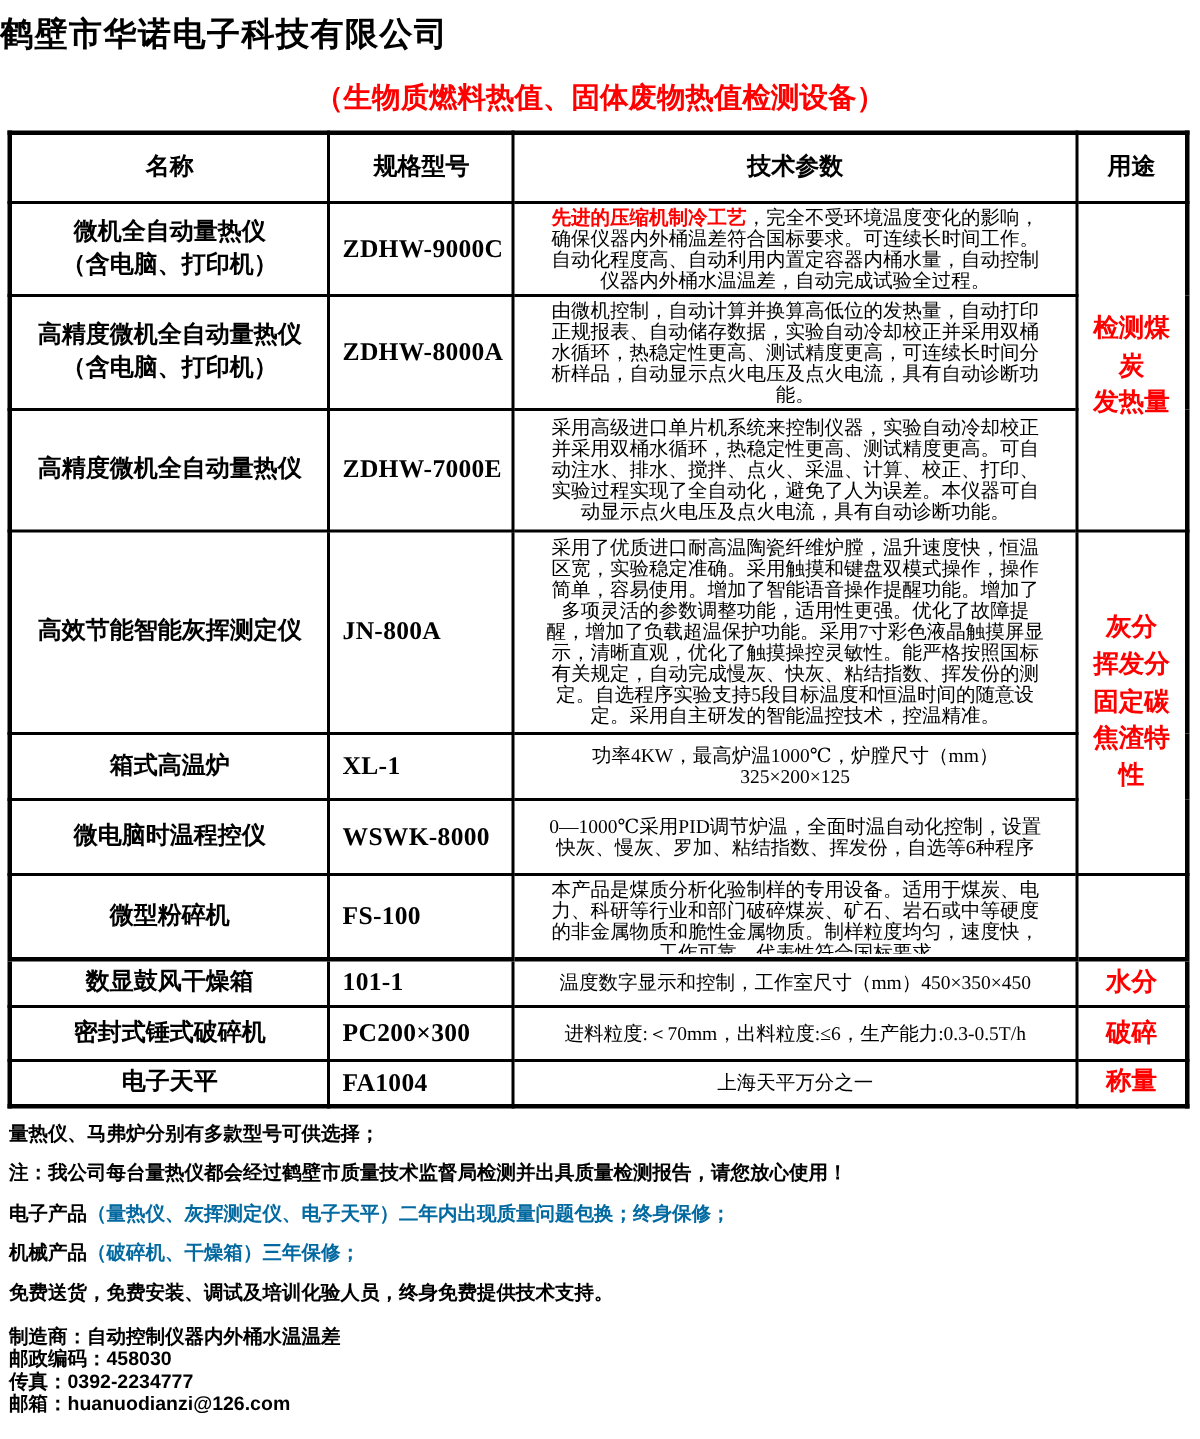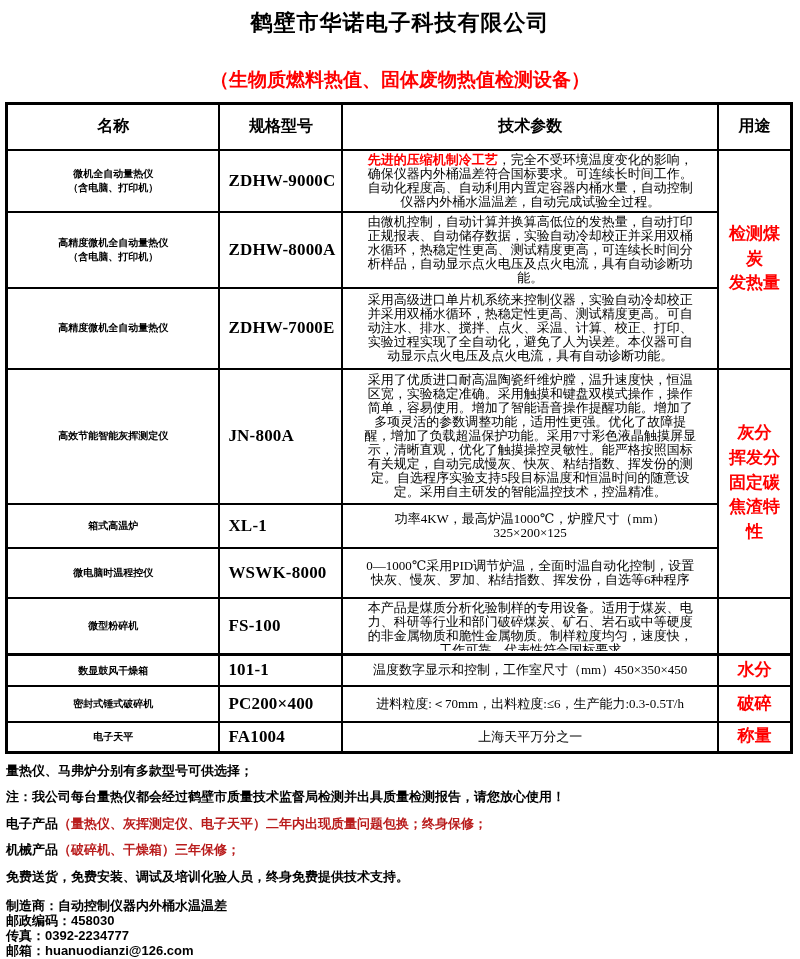--- a/index.html
+++ b/index.html
@@ -2,37 +2,37 @@
 <html><head>
 <meta charset="utf-8">
 <style>
   html,body{margin:0;padding:0;background:#fff;}
   body{
     width:800px;height:959px;
     font-family:"Liberation Serif","DejaVu Serif",serif;
     color:#000;overflow:hidden;
   }
   .title{
-    margin:8px 0 0 0;text-align:center;
+    margin:8px 0 0 0;text-align:left;
     font-size:22px;font-weight:bold;letter-spacing:1px;
   }
   .subtitle{
-    margin:29px 0 0 0;text-align:center;
+    margin:14px 0 0 0;text-align:center;
     font-size:19px;font-weight:bold;color:#ff0000;
   }
   table.spec{
     border-collapse:collapse;table-layout:fixed;
     margin:9px 0 0 5px;width:788px;border-radius:15px;
   }
   table.spec,table.spec th,table.spec td{border:2px solid #000;}
   table.spec{border-width:3px;}
   th,td{padding:1px 4px;overflow:hidden;}
   th{font-size:16px;font-weight:bold;text-align:center;}
   td.name{
-    font-size:10px;font-weight:bold;text-align:center;
+    font-size:16px;font-weight:bold;text-align:center;
     white-space:pre-line;line-height:1.35;
   }
   td.model{
     font-size:17px;font-weight:bold;text-align:left;
     padding-left:8px;letter-spacing:0.2px;
   }
   td.tech{
     font-size:13px;line-height:14px;text-align:center;
     padding:2px 19px;vertical-align:middle;
   }
@@ -42,21 +42,21 @@
   td.use{
     font-size:17px;font-weight:bold;color:#ff0000;
     text-align:center;white-space:pre-line;line-height:1.45;
   }
   tr.thick-top td{border-top:3px solid #000;}
   .notes{margin:9px 0 0 6px;}
   .note{
     font-size:13px;font-weight:bold;line-height:1.2;
     margin:0 0 11px 0;
   }
-  .note .red{color:#b91c1c;}
+  .note .red{color:#0369a1;}
   .note .black{color:#000;}
   .footer{margin:14px 0 0 6px;}
   .footer div{
     font-size:13px;font-weight:bold;line-height:15px;
     font-family:"Liberation Sans","DejaVu Sans",sans-serif;
   }
 </style>
 </head>
 <body>
 
@@ -133,21 +133,21 @@
 
   <tr class="thick-top" style="height:32px;">
     <td class="name">数显鼓风干燥箱</td>
     <td class="model">101-1</td>
     <td class="tech">温度数字显示和控制，工作室尺寸（mm）450×350×450</td>
     <td class="use">水分</td>
   </tr>
 
   <tr style="height:36px;">
     <td class="name">密封式锤式破碎机</td>
-    <td class="model">PC200×400</td>
+    <td class="model">PC200×300</td>
     <td class="tech">进料粒度:＜70mm，出料粒度:≤6，生产能力:0.3-0.5T/h</td>
     <td class="use">破碎</td>
   </tr>
 
   <tr style="height:30px;">
     <td class="name">电子天平</td>
     <td class="model">FA1004</td>
     <td class="tech">上海天平万分之一</td>
     <td class="use">称量</td>
   </tr>

